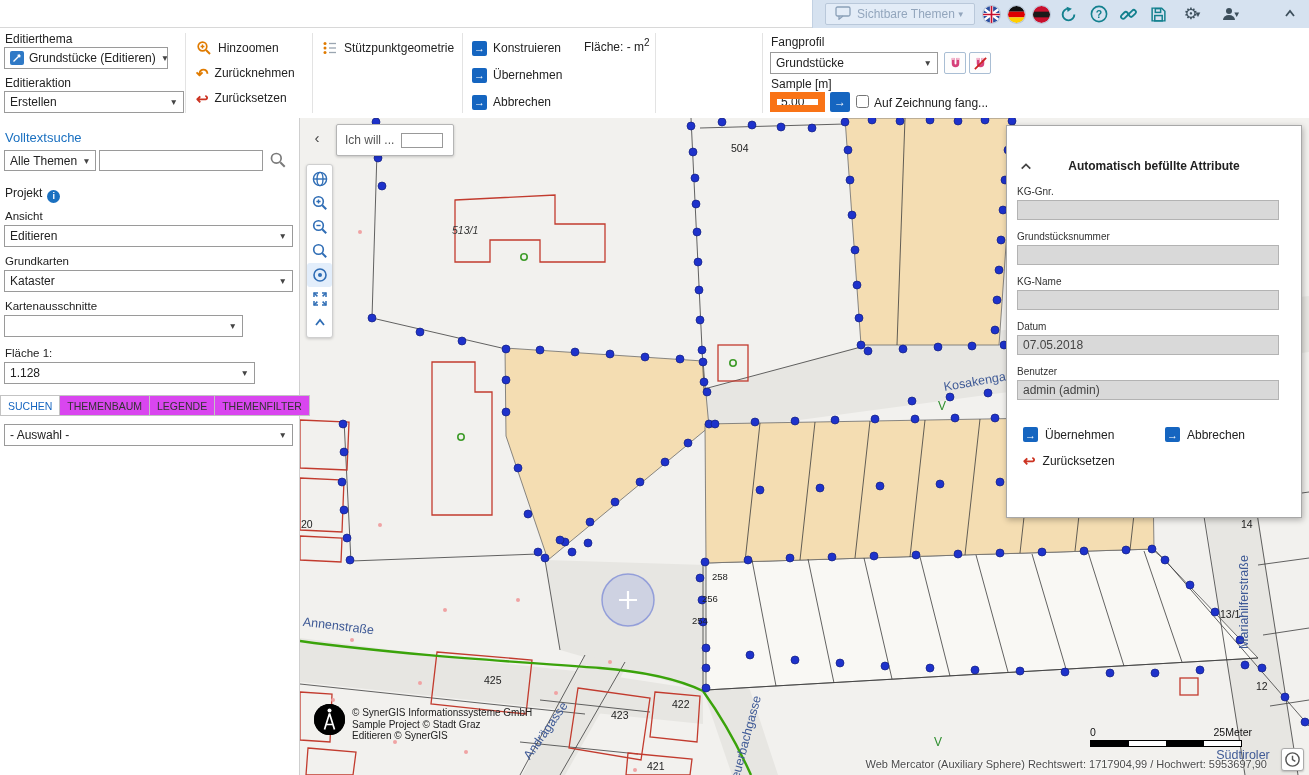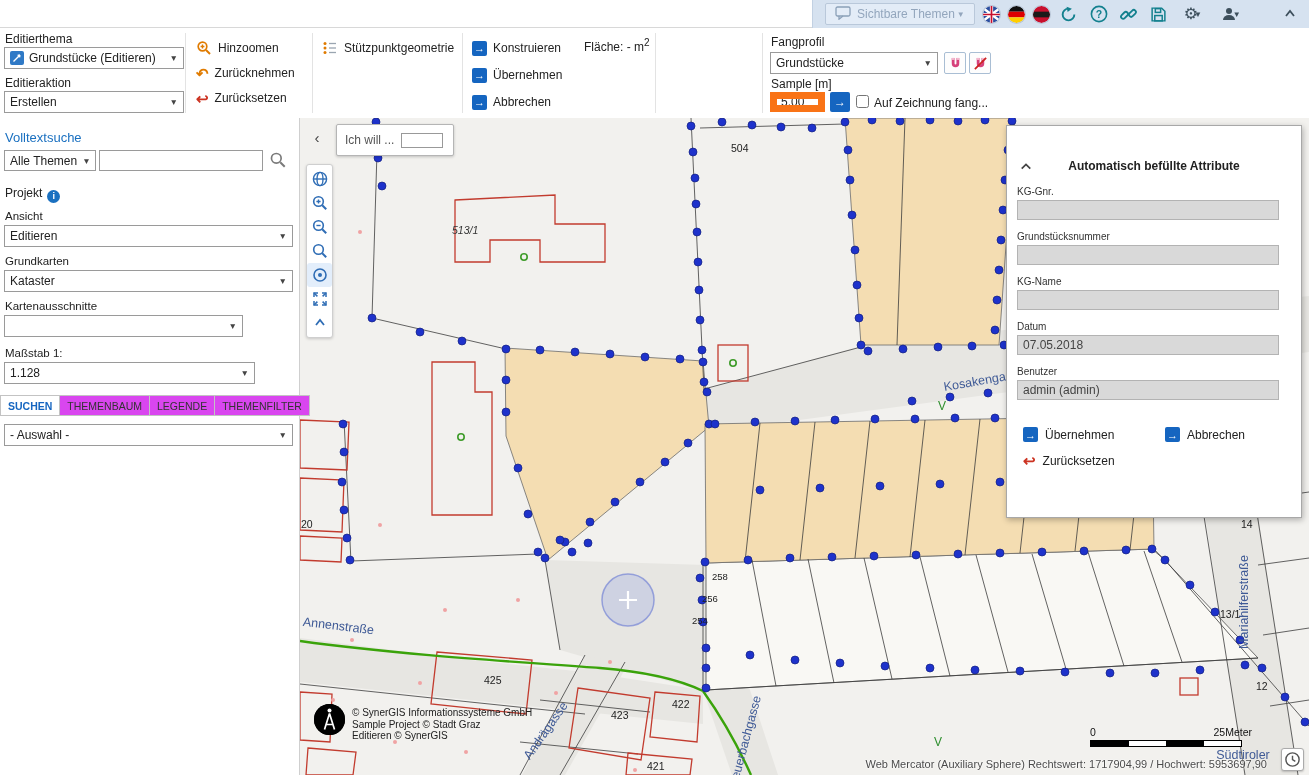--- a/index.html
+++ b/index.html
@@ -34,21 +34,21 @@
 .tinput{position:absolute;height:20px;border:7px solid #f97316;font-size:12px;padding:0 4px;color:#222}
 
 
 .sidebar{position:absolute;top:118px;left:0;width:300px;height:657px;background:#fff;border-right:1px solid #cfcfcf;z-index:10}
 .link-head{position:absolute;left:5px;top:12px;color:#1a70c0;font-size:13px}
 .slabel{position:absolute;font-size:11.5px;color:#222;white-space:nowrap}
 .sinput{position:absolute;height:21px;border:1px solid #9a9a9a;font-size:12px;padding:0 4px}
 .tabrow{position:absolute;top:277px;left:0;width:300px;height:21px;display:flex}
 .stab{flex:0 0 auto;border:1px solid #c3c3c3;border-left-width:0;font-size:10.5px;display:flex;align-items:center;justify-content:center;padding:0 7px;color:#333;background:#d946ef;white-space:nowrap}
 .stab:first-child{border-left-width:1px}
-.stab.active{color:#1565c0;background:#fff;font-weight:bold}
+.stab.active{color:#1565c0;background:#fff;font-weight:normal}
 .info-i{display:inline-flex;width:13px;height:13px;border-radius:50%;background:#1a70c0;color:#fff;font-size:9px;font-weight:bold;align-items:center;justify-content:center;font-style:normal;vertical-align:-2px;margin-left:5px}
 
 
 .map{position:absolute;left:300px;top:118px;width:1009px;height:657px;background:#f2f1ee;overflow:hidden;z-index:1}
 .map svg.base{position:absolute;left:0;top:0}
 .street-fill{fill:#e7e6e2}
 .rowfill{fill:#f9f8f4;stroke:#4a4a4a;stroke-width:.8}
 .tan{fill:#f4ddb2;stroke:#6b6b6b;stroke-width:.8}
 .bl{stroke:#3c3c3c;stroke-width:.8;fill:none}
 .red{stroke:#c23b2e;stroke-width:1.3;fill:none}
@@ -187,21 +187,21 @@
   </header>
 
   <section class="ribbon">
     <div class="rsep" style="left:185px"></div>
     <div class="rsep" style="left:312px"></div>
     <div class="rsep" style="left:462px"></div>
     <div class="rsep" style="left:655px"></div>
     <div class="rsep" style="left:762px"></div>
 
     <span class="rlabel" style="left:5px;top:4px">Editierthema</span>
-    <div class="combo" style="left:4px;top:19px;width:180px">
+    <div class="combo" style="left:4px;top:19px;width:164px">
       <span style="display:inline-flex">
         <svg width="14" height="14" viewBox="0 0 14 14">
             <rect width="14" height="14" rx="2" fill="#2f79c6"></rect>
             <path d="M3.5,10.5 L10,4 M10,4 l-2.4,0.5 M10,4 l-0.5,2.4" stroke="#fff" stroke-width="1.4" fill="none"></path>
           </svg>
       </span>
       <span>Grundstücke (Editieren)</span>
       <span class="arr">▼</span>
     </div>
     <span class="rlabel" style="left:5px;top:48px">Editieraktion</span>
@@ -312,21 +312,21 @@
       <span>Kataster</span>
       <span class="arr">▼</span>
     </div>
 
     <span class="slabel" style="left:5px;top:182px">Kartenausschnitte</span>
     <div class="combo" style="left:4px;top:197px;width:239px">
       <span></span>
       <span class="arr">▼</span>
     </div>
 
-    <span class="slabel" style="left:5px;top:229px">Maßstab 1:</span>
+    <span class="slabel" style="left:5px;top:229px">Fläche 1:</span>
     <div class="combo" style="left:4px;top:244px;width:251px">
       <span>1.128</span>
       <span class="arr">▼</span>
     </div>
 
     <div class="tabrow">
       <span class="stab active">SUCHEN</span>
       <span class="stab">THEMENBAUM</span>
       <span class="stab">LEGENDE</span>
       <span class="stab">THEMENFILTER</span>

